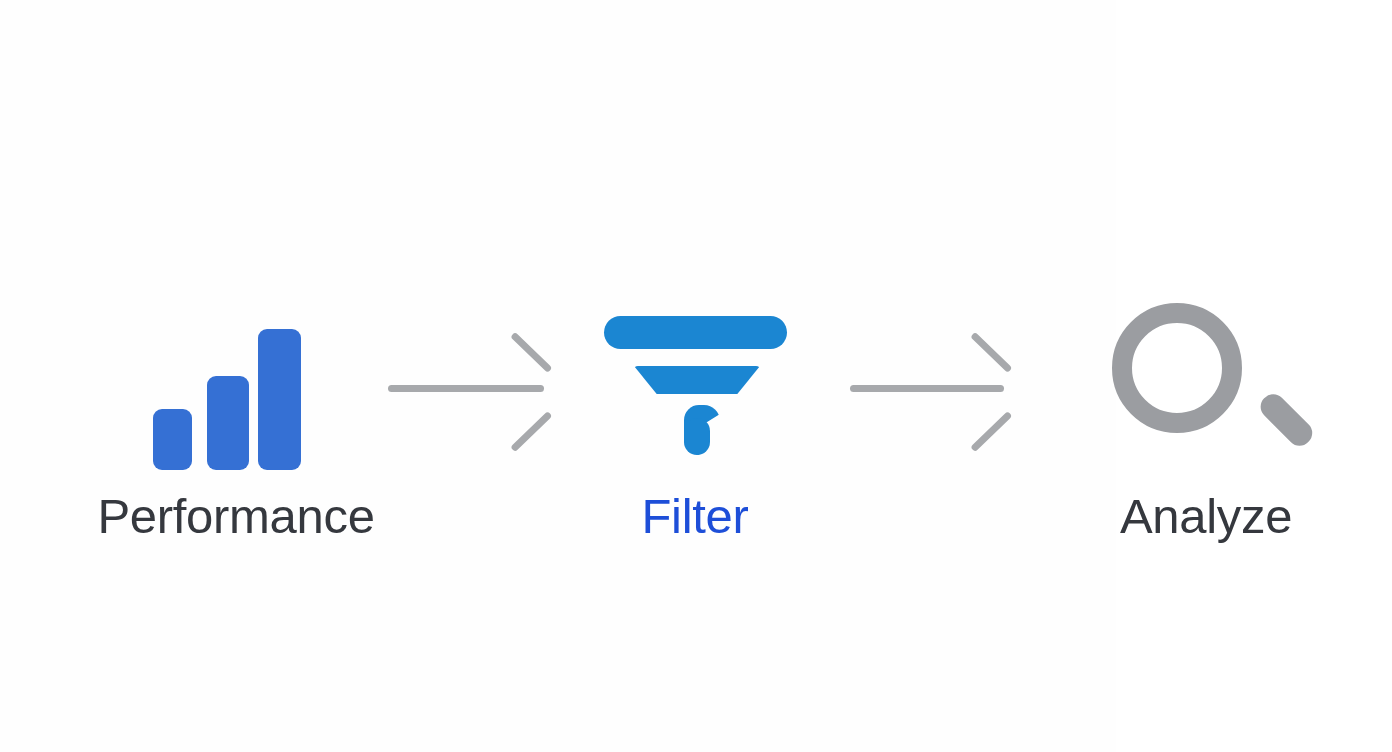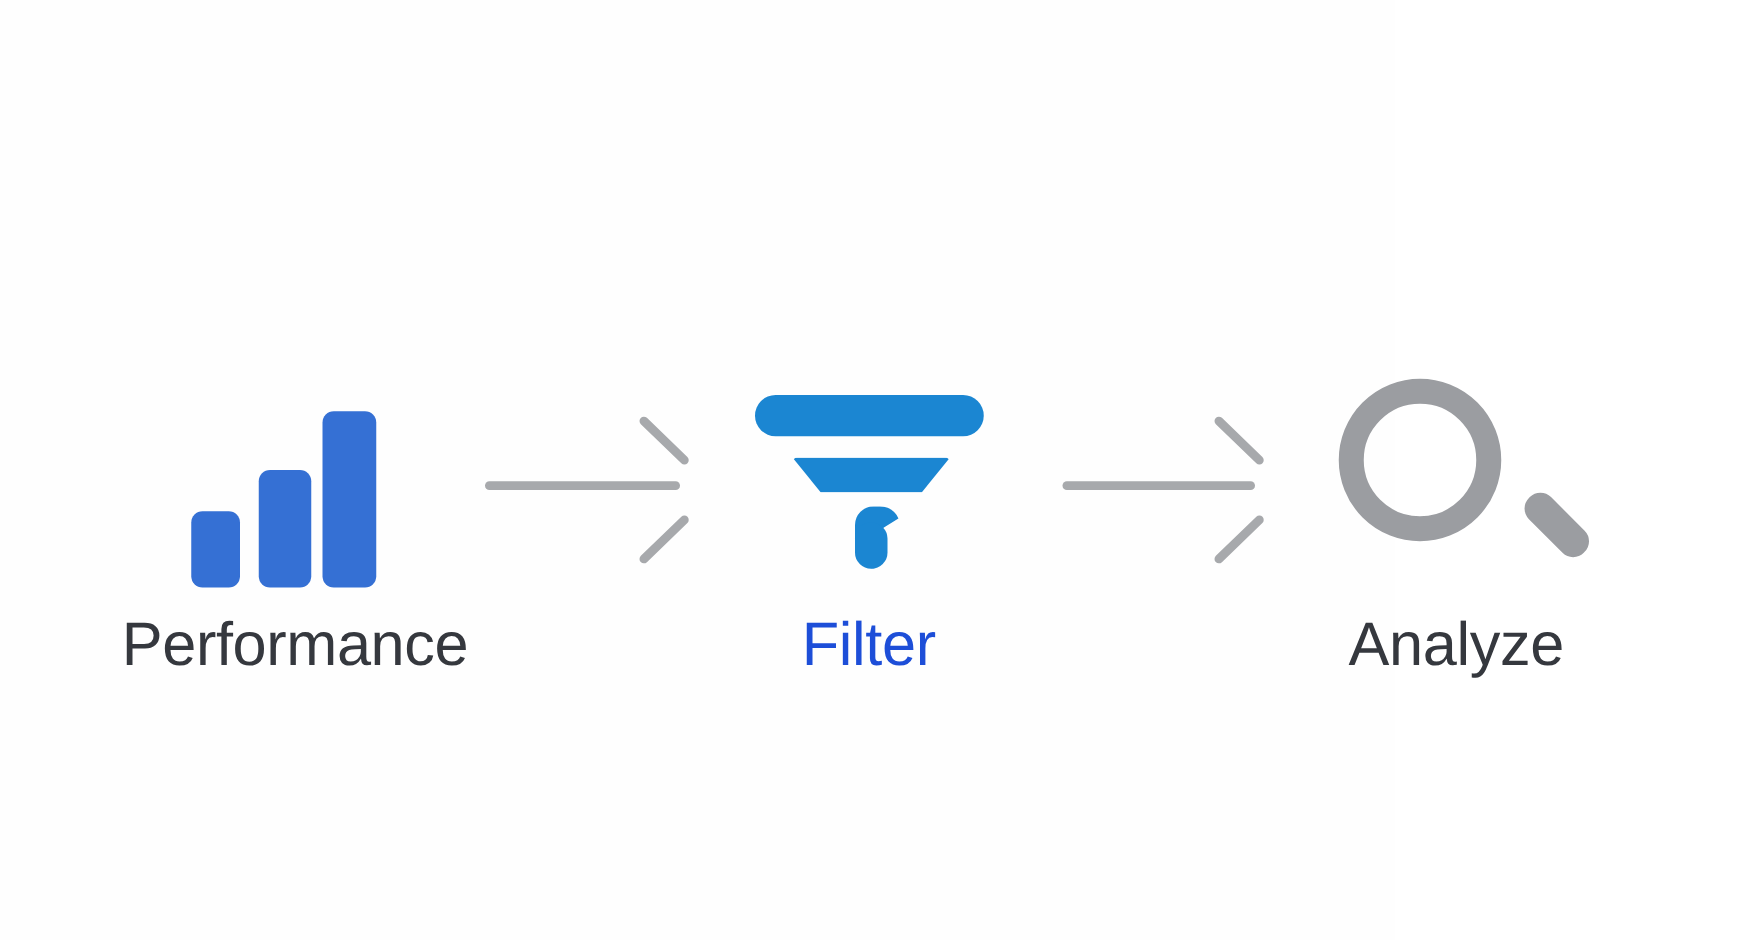--- a/index.html
+++ b/index.html
@@ -93,21 +93,21 @@
     position: absolute;
     left: 124px;
     top: 118px;
     width: 26px;
     height: 37px;
     border-radius: 13px;
   }
   #stage-filter .stage-label { margin-top: 22px; }
 
   
-  #stage-analyze { left: 1020px; top: 290px; width: 290px; }
+  #stage-analyze { left: 1061px; top: 290px; width: 290px; }
   #magnifier {
     width: 290px;
     height: 180px;
     position: relative;
   }
   #mag-ring {
     position: absolute;
     left: 51px;
     top: 13px;
     width: 90px;

